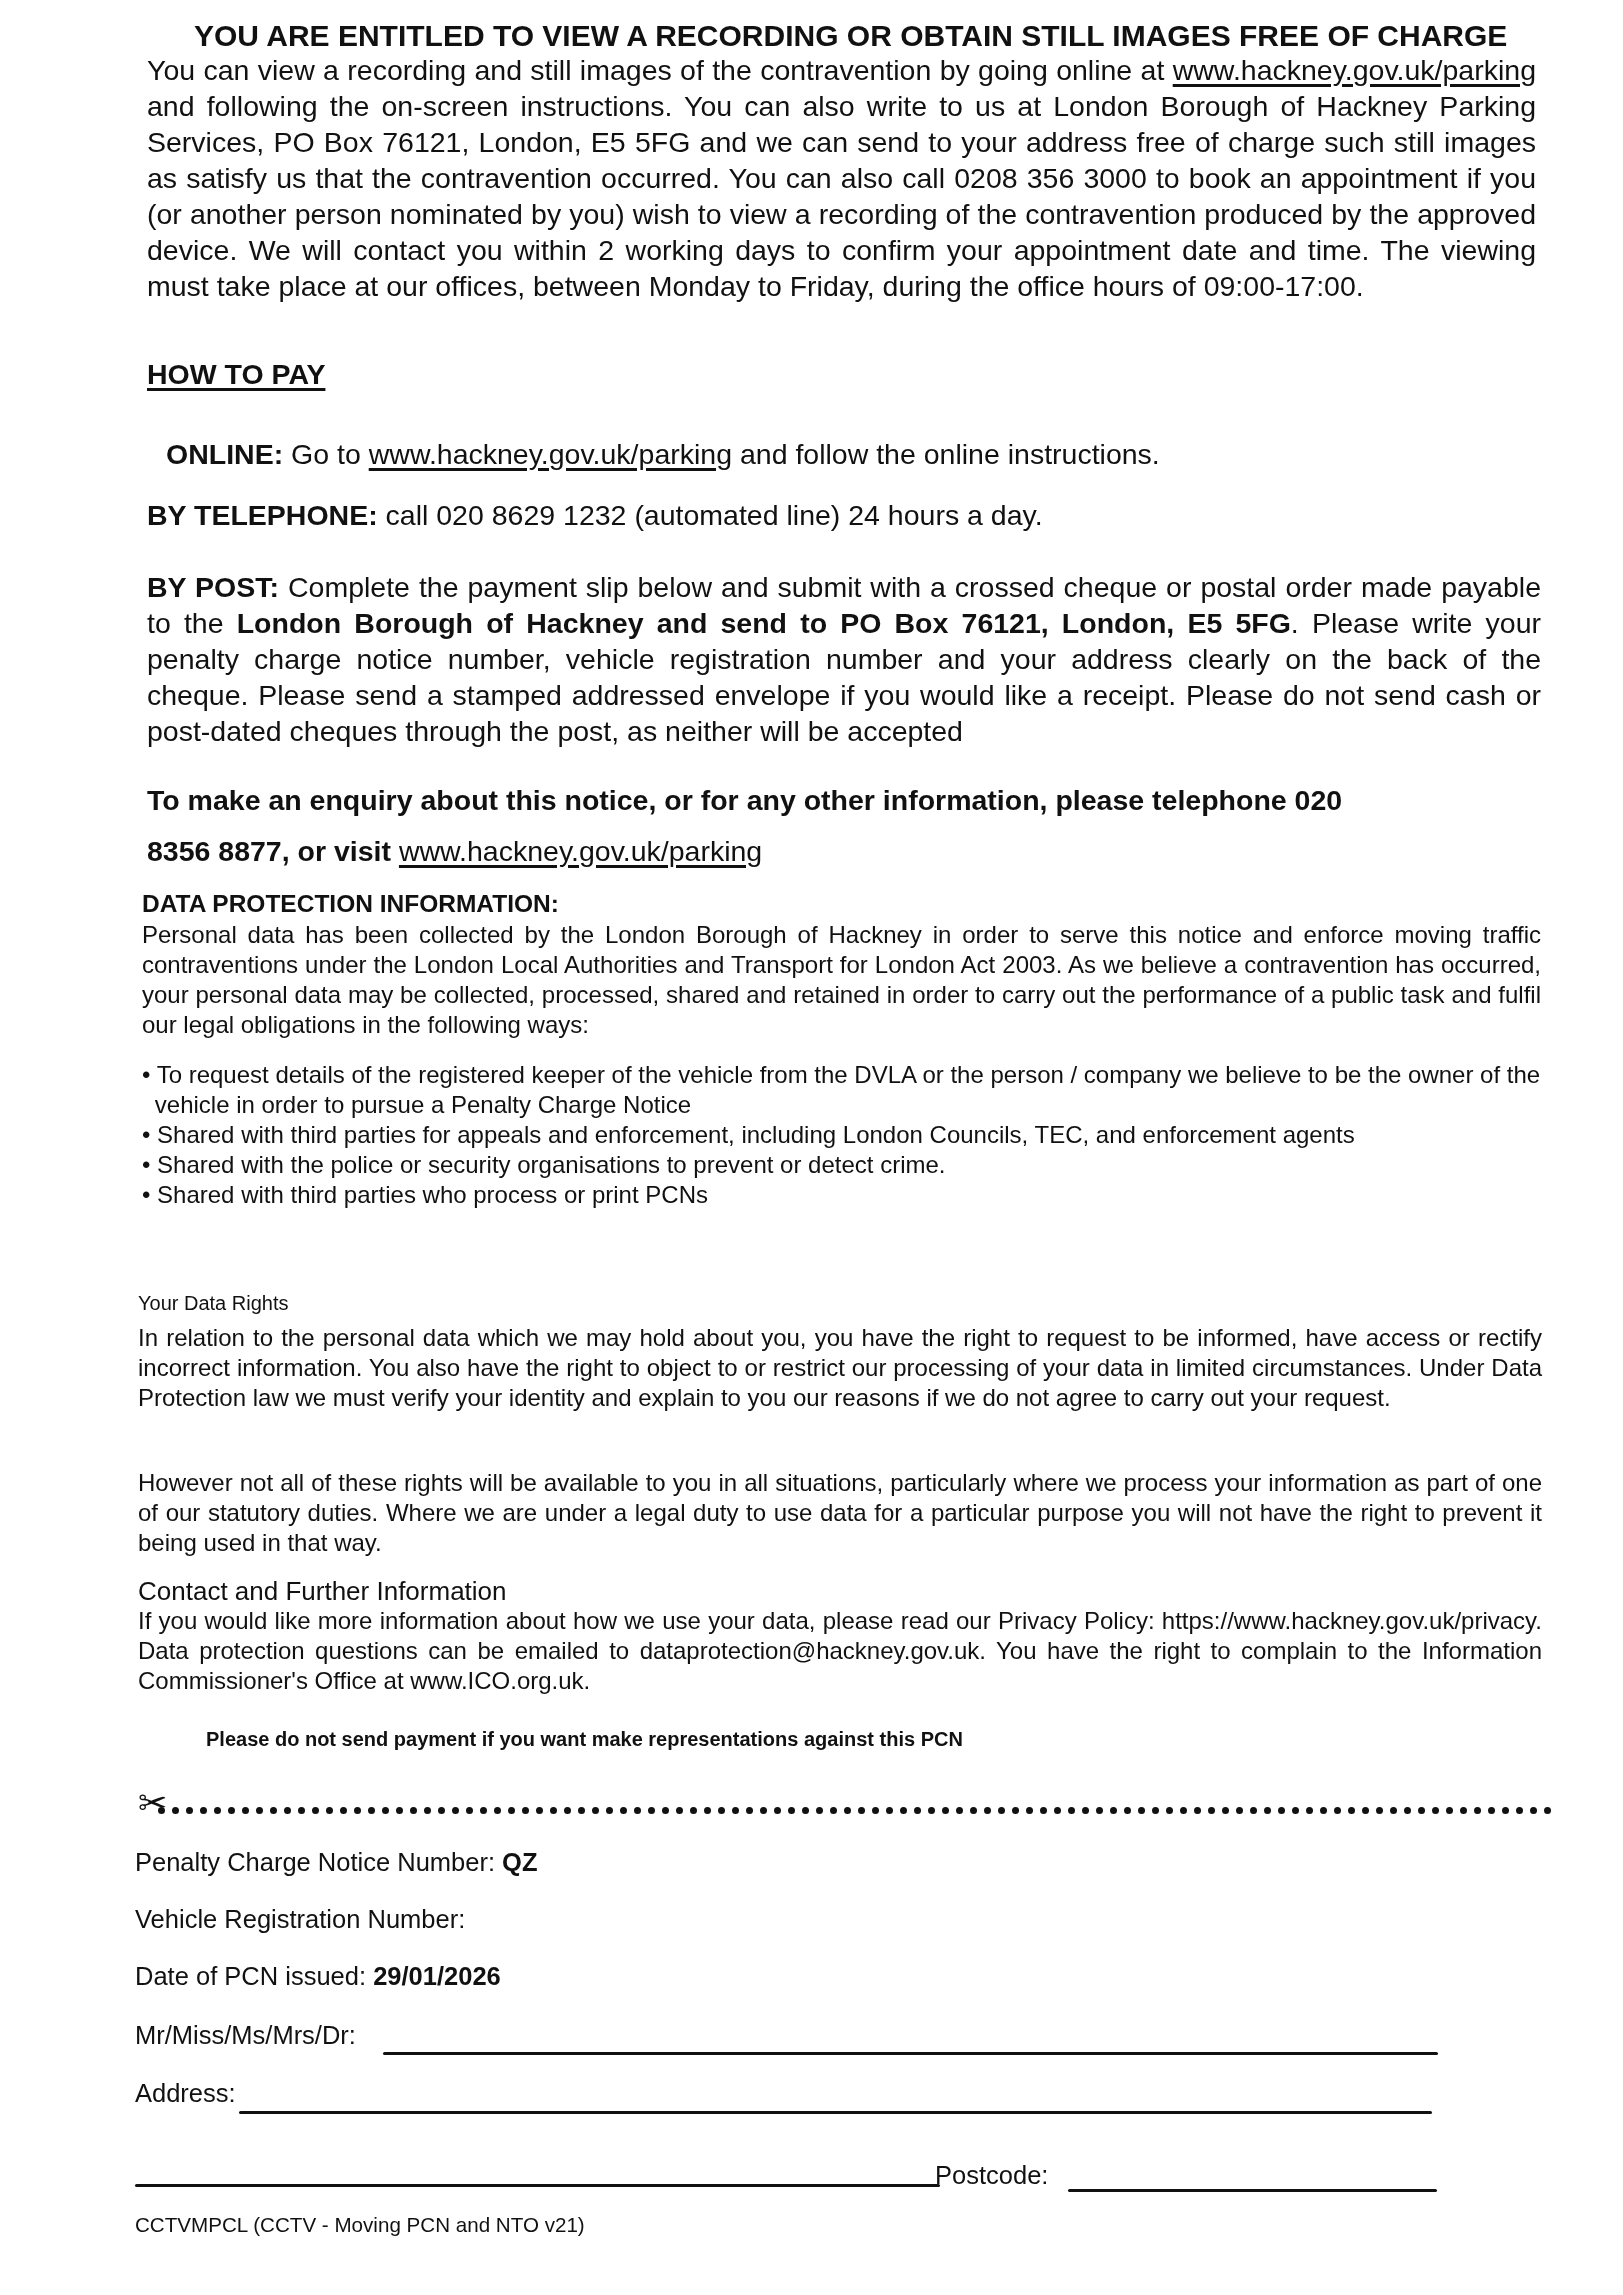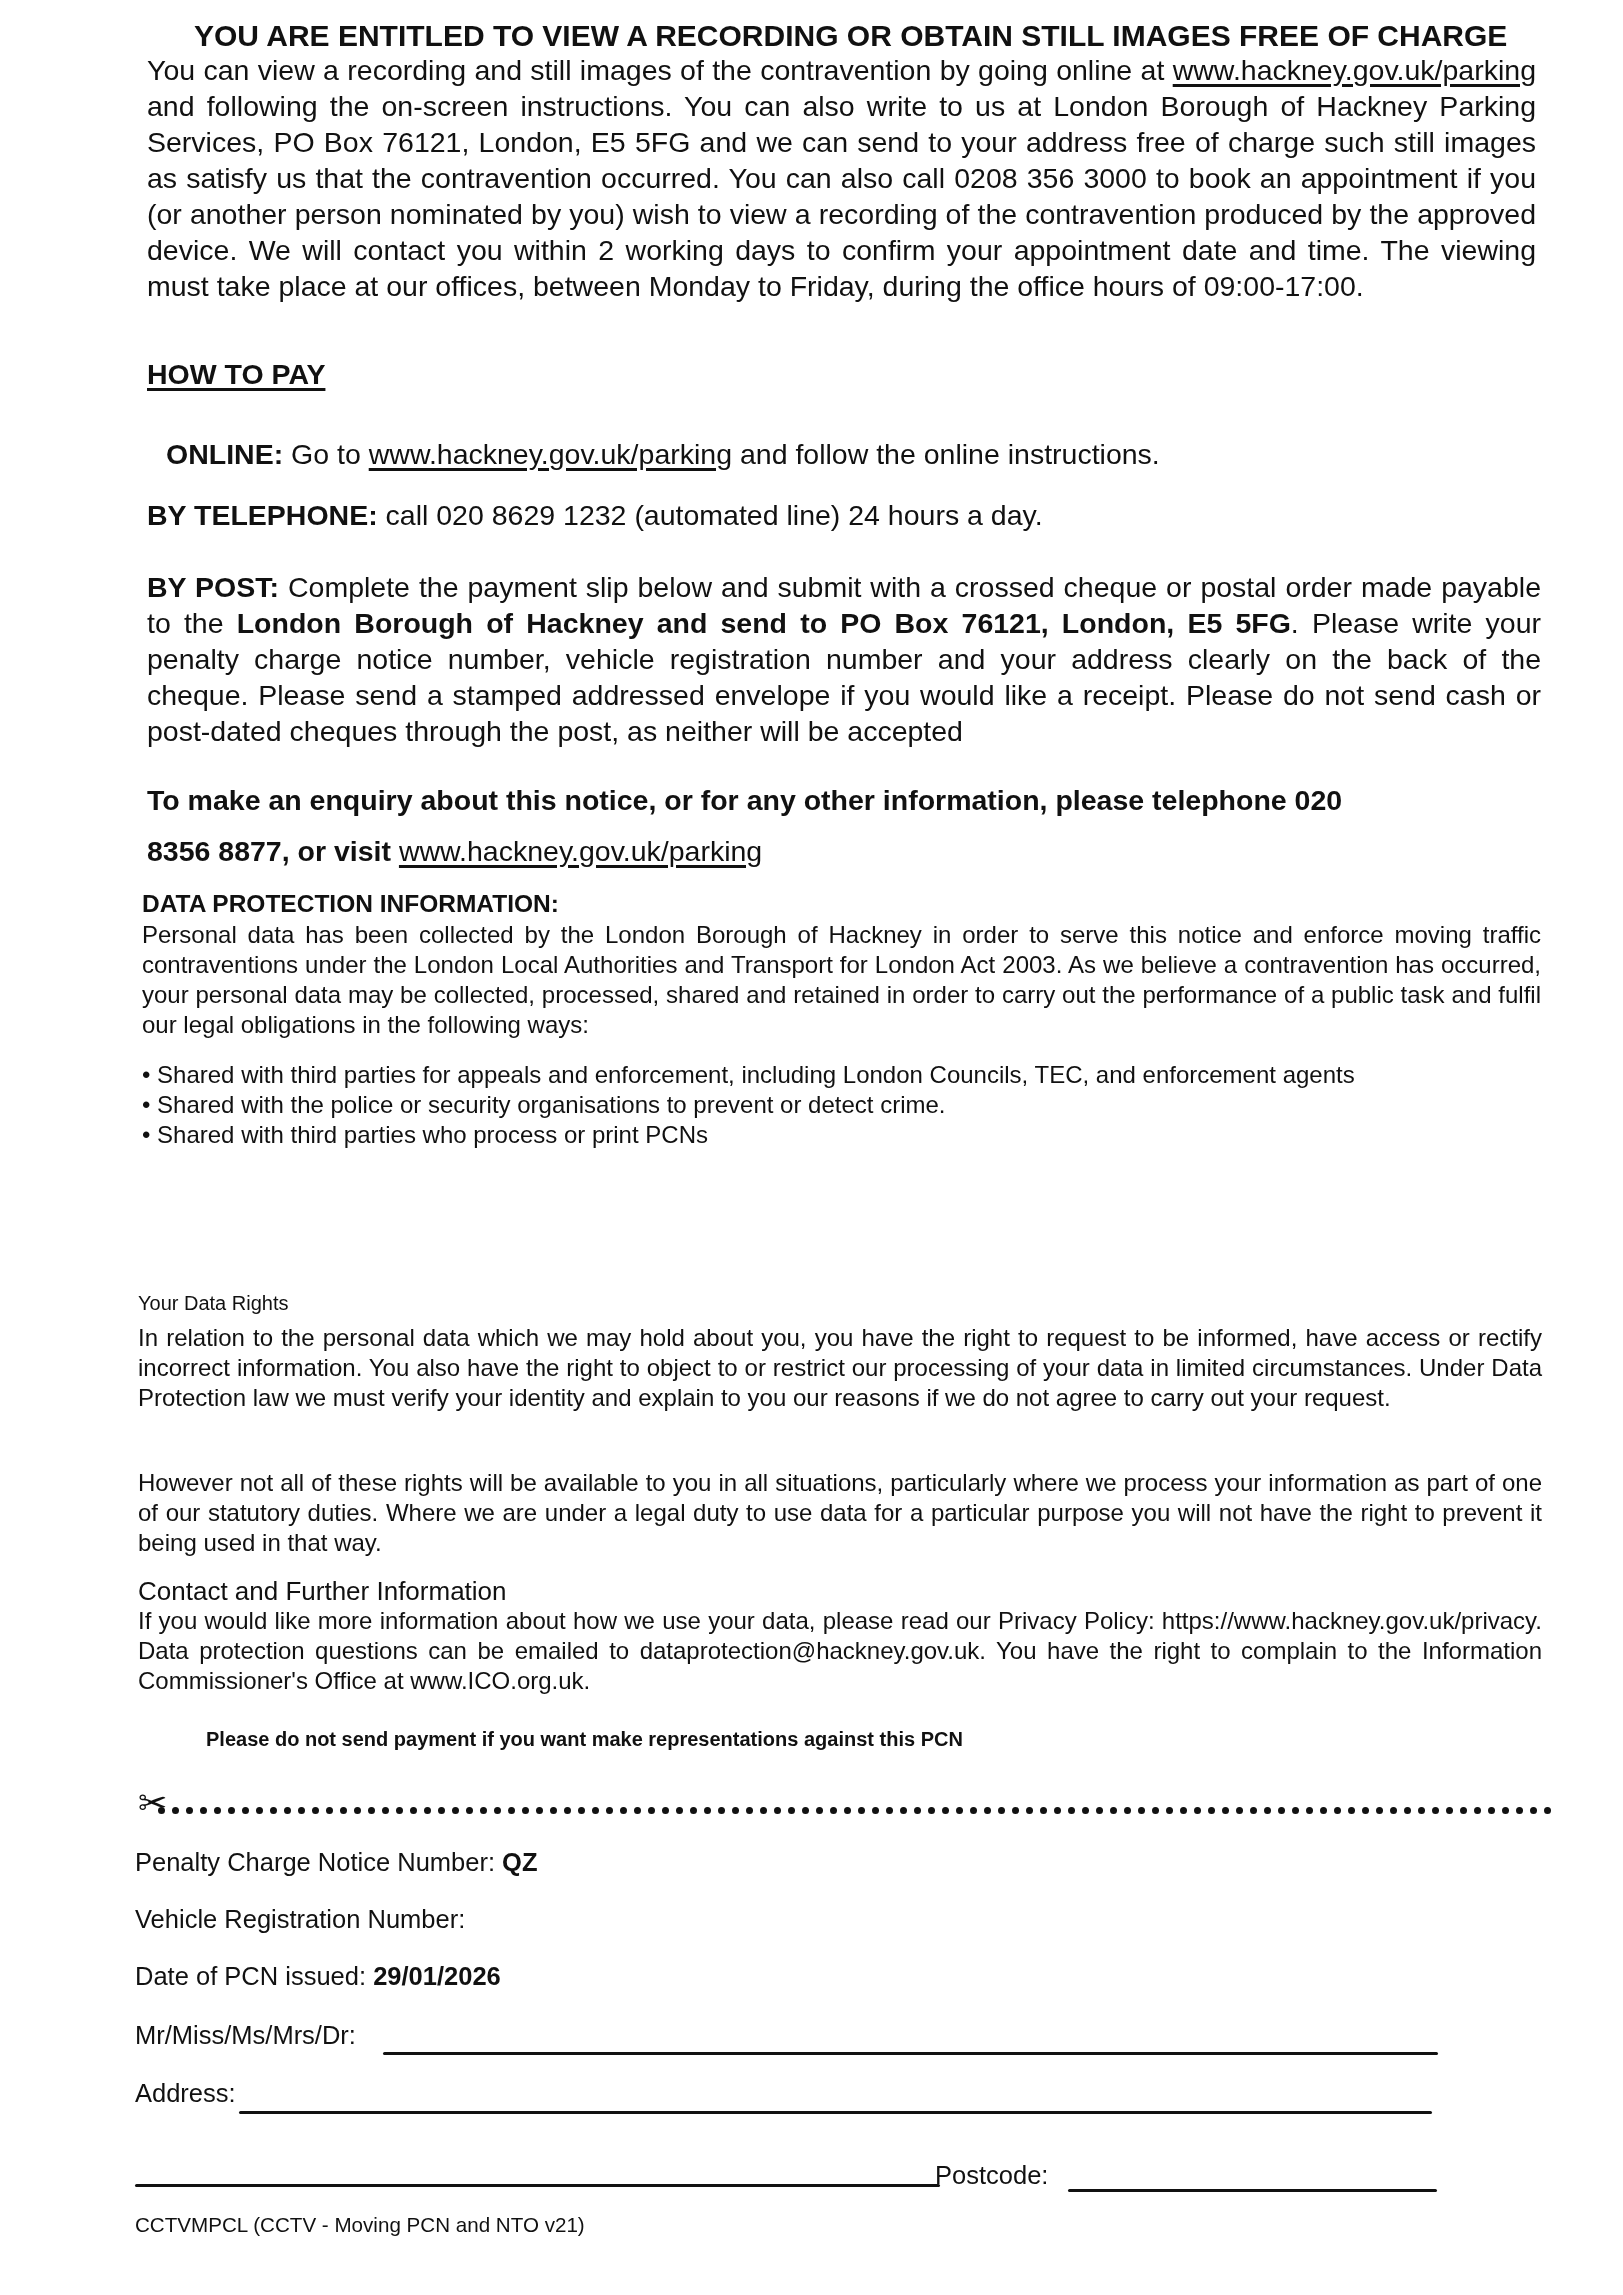--- a/index.html
+++ b/index.html
@@ -36,20 +36,21 @@
   <span class="b">BY POST:</span><span>  Complete the payment slip below and submit with a crossed cheque or postal order made payable to the </span><span class="b">London Borough of Hackney and send to PO Box 76121, London, E5 5FG</span><span>. Please write your penalty charge notice number, vehicle registration number and your address clearly on the back of the cheque. Please send a stamped addressed envelope if you would like a receipt. Please do not send cash or post-dated cheques through the post, as neither will be accepted</span>
 </div>
 
 <div class="abs b" style="left:147px;top:775px;width:1237px;font-size:28.5px;line-height:51px;">
   <span>To make an enquiry about this notice, or for any other information, please telephone 020 8356 8877, or visit </span><span class="u" style="font-weight:normal;">www.hackney.gov.uk/parking</span>
 </div>
 
 <div class="abs b" style="left:142px;top:890px;font-size:24.5px;">DATA PROTECTION INFORMATION:</div>
 <div class="abs sm" style="left:142px;top:920px;width:1399px;">Personal data has been collected by the London Borough of Hackney in order to serve this notice and enforce moving traffic contraventions under the London Local Authorities and Transport for London Act 2003. As we believe a contravention has occurred, your personal data may be collected, processed, shared and retained in order to carry out the performance of a public task and fulfil our legal obligations in the following ways:</div>
 <div class="abs" style="left:142px;top:1060px;width:1399px;">
+  <div class="bul">• <span>To request details of the registered keeper of the vehicle from the DVLA or the person / company we believe to be the owner of the vehicle in order to pursue a Penalty Charge Notice</span></div>
   <div class="bul">• <span>Shared with third parties for appeals and enforcement, including London Councils, TEC, and enforcement agents</span></div>
   <div class="bul">• <span>Shared with the police or security organisations to prevent or detect crime.</span></div>
   <div class="bul">• <span>Shared with third parties who process or print PCNs</span></div>
 </div>
 
 <div class="abs" style="left:138px;top:1292px;font-size:20px;">Your Data Rights</div>
 <div class="abs sm" style="left:138px;top:1323px;width:1404px;">In relation to the personal data which we may hold about you, you have the right to request to be informed, have access or rectify incorrect information. You also have the right to object to or restrict our processing of your data in limited circumstances. Under Data Protection law we must verify your identity and explain to you our reasons if we do not agree to carry out your request.</div>
 <div class="abs sm" style="left:138px;top:1468px;width:1404px;">However not all of these rights will be available to you in all situations, particularly where we process your information as part of one of our statutory duties. Where we are under a legal duty to use data for a particular purpose you will not have the right to prevent it being used in that way.</div>
 <div class="abs" style="left:138px;top:1576px;font-size:26px;">Contact and Further Information</div>
 <div class="abs sm" style="left:138px;top:1606px;width:1404px;">If you would like more information about how we use your data, please read our Privacy Policy: https://www.hackney.gov.uk/privacy. Data protection questions can be emailed to dataprotection@hackney.gov.uk. You have the right to complain to the Information Commissioner's Office at www.ICO.org.uk.</div>

